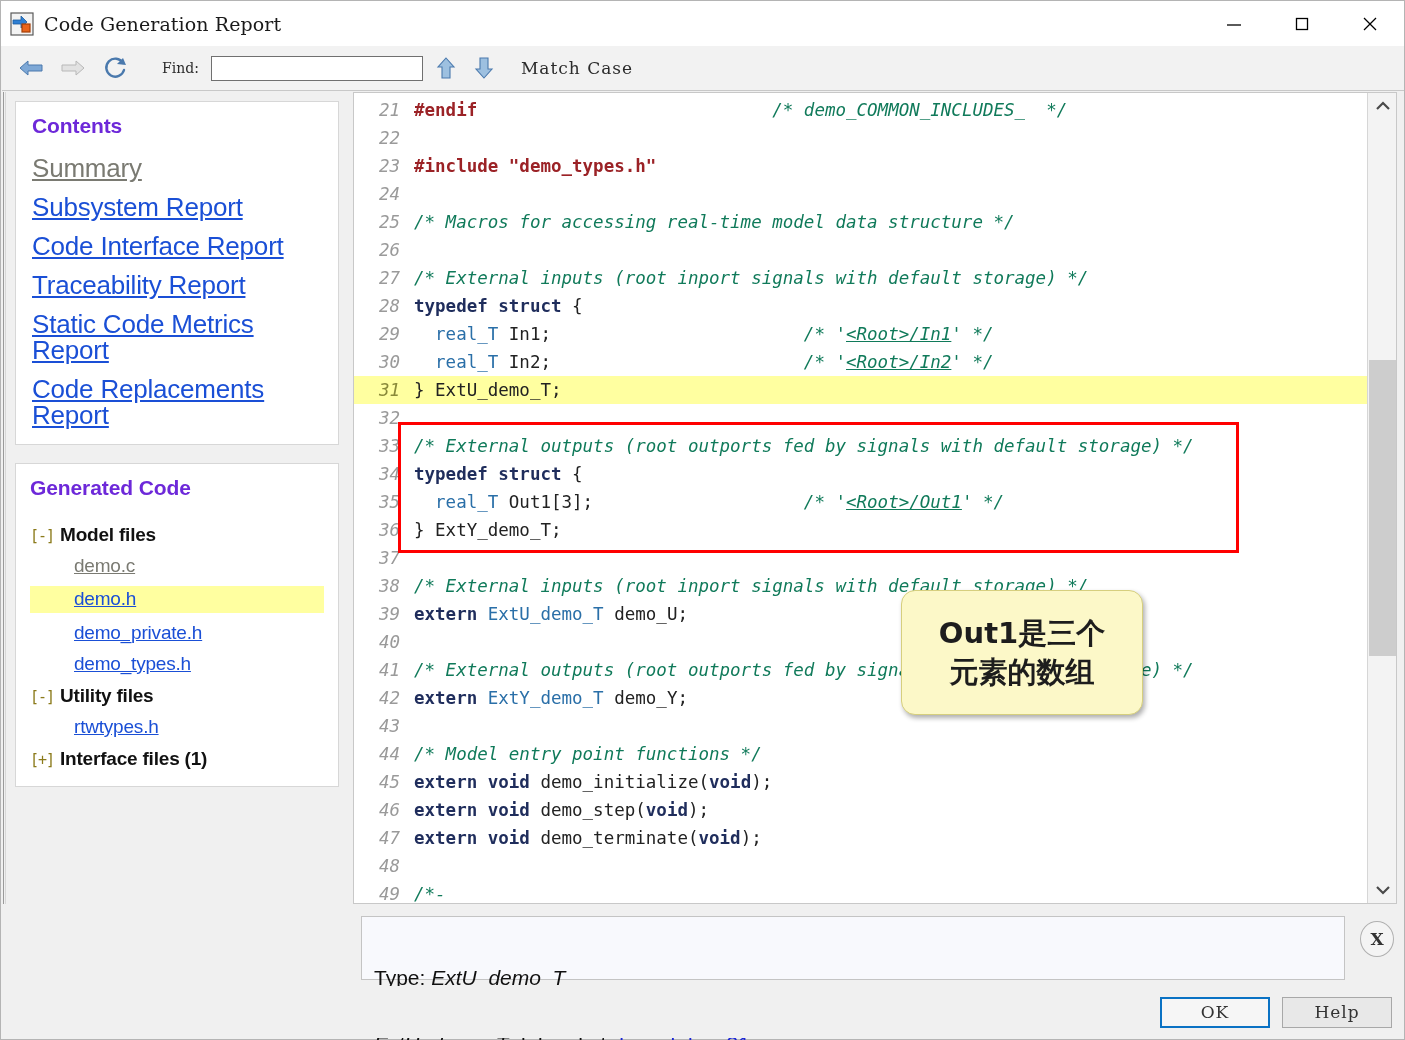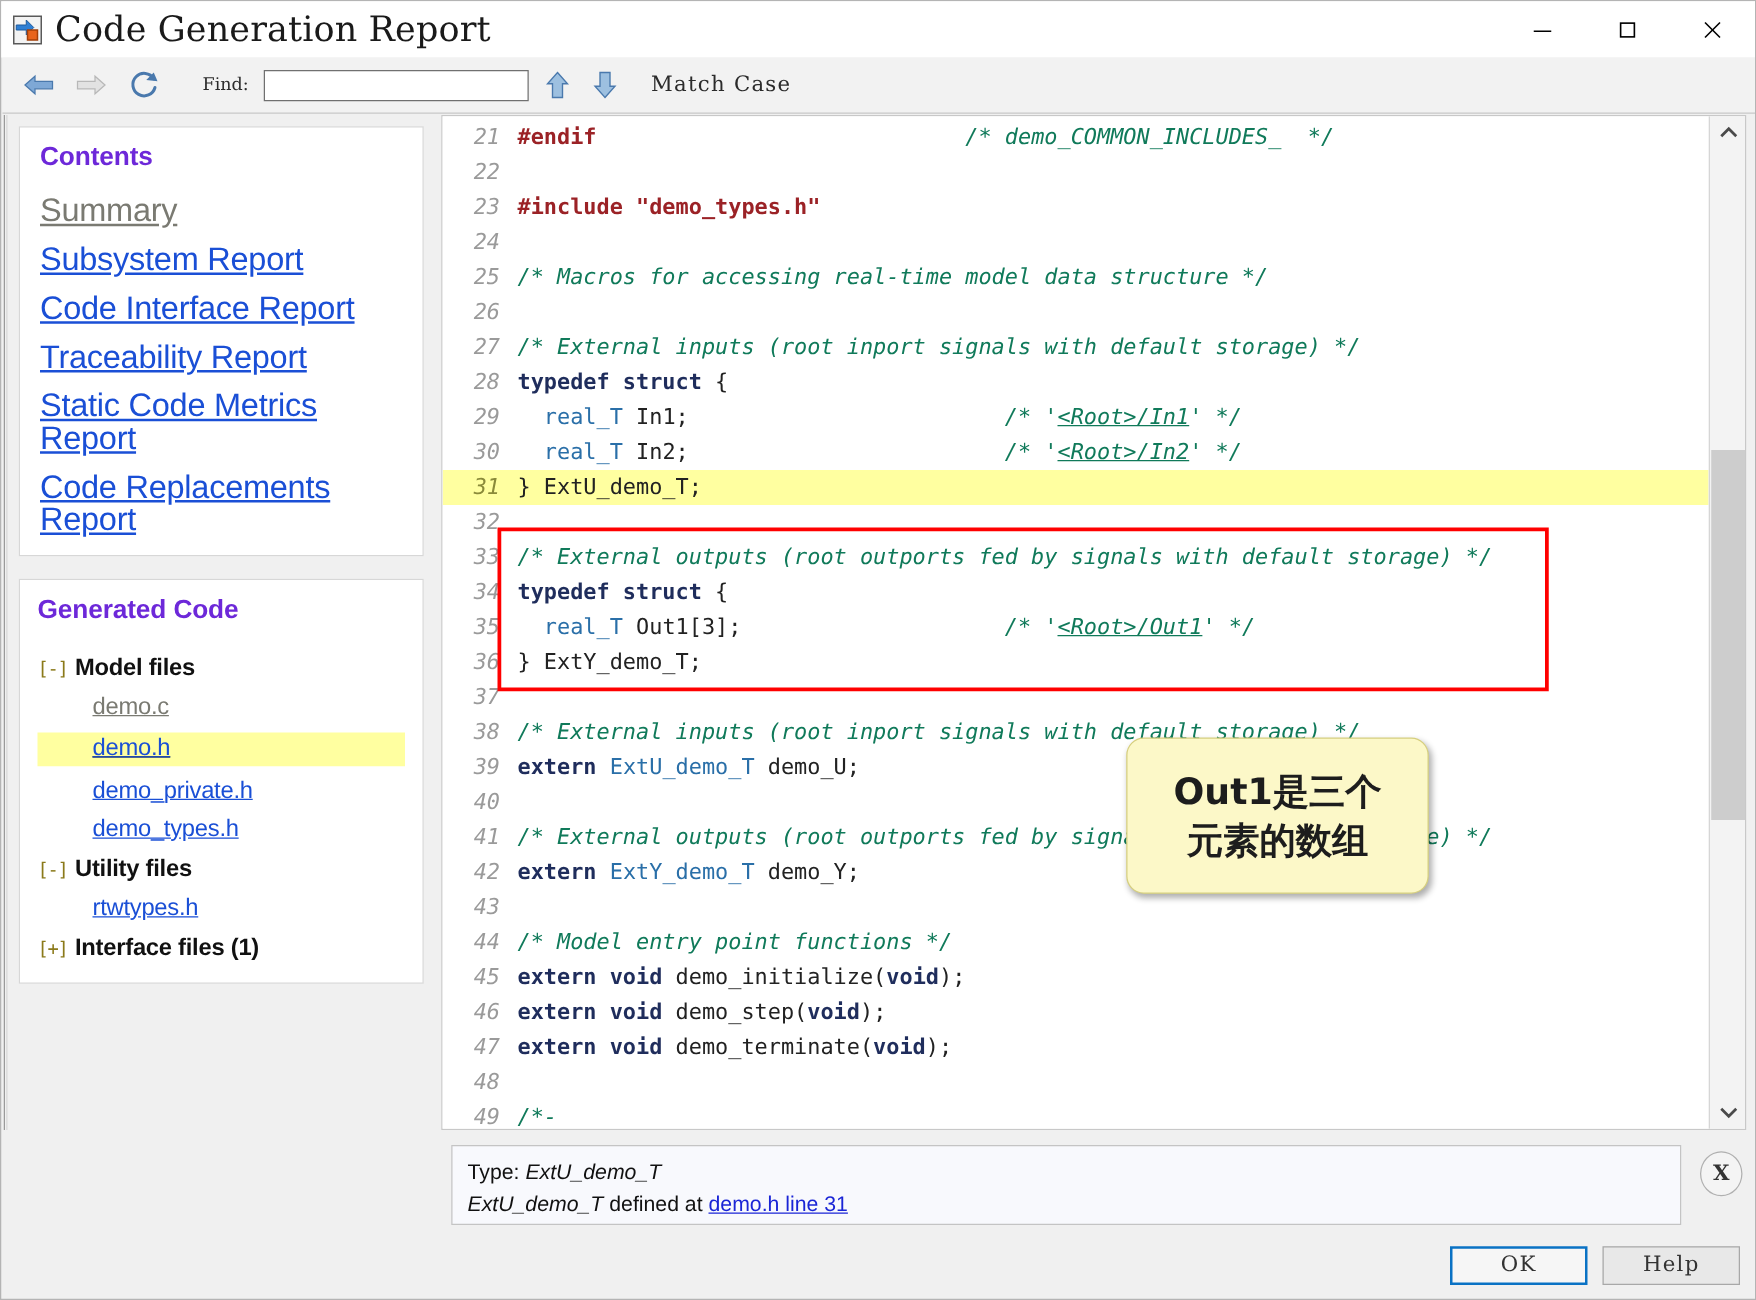--- a/index.html
+++ b/index.html
@@ -24,21 +24,21 @@
     width: 1403px; height: 45px;
     background: #ffffff;
     display: flex; align-items: center;
   }
   .title-icon {
     width: 24px; height: 24px;
     margin-left: 9px; margin-right: 10px;
     position: relative; flex: none;
   }
   .title-text {
-    font-size: 28px; color: #1a1a1a;
+    font-size: 19px; color: #1a1a1a;
     font-family: "DejaVu Serif", serif;
     letter-spacing: 0.1px;
   }
   .winbtns {
     position: absolute; right: 0; top: 0;
     height: 45px; display: flex; align-items: center;
   }
   .winbtn {
     width: 68px; height: 45px;
     display: flex; align-items: center; justify-content: center;
@@ -149,21 +149,21 @@
   .tree-file a {
     font-size: 19px; color: #1a4fd6;
     text-decoration: underline;
     letter-spacing: -0.2px;
     cursor: pointer;
   }
   .tree-file a.visited { color: #7a7a72; }
   .tree-file.hl {
     background: #ffffa0;
     margin-left: 0; padding: 2px 0 3px 44px;
-    display: block; width: 100%; text-decoration: underline;
+    display: block; width: 100%;
   }
 
   
   .codepane {
     position: absolute; left: 352px; top: 91px;
     width: 1044px; height: 812px;
     background: #ffffff;
     border: 1px solid #c8c8c8;
     overflow: hidden;
   }
@@ -251,22 +251,22 @@
     background: #f0f0f0;
   }
   .typebox {
     position: absolute; left: 8px; top: 9px;
     width: 984px; height: 64px;
     background: #f8f9fd;
     border: 1px solid #c4c4c4;
     padding: 8px 10px 0 12px;
   }
   .typeline {
-    font-size: 17px; color: #111111;
-    line-height: 26px; white-space: nowrap;
+    font-size: 21px; color: #111111;
+    line-height: 26px; white-space: nowrap; margin-top: 40px;
   }
   .ital { font-style: italic; }
   .typeline a {
     color: #1a25d6; text-decoration: underline; cursor: pointer;
   }
   .closecircle {
     position: absolute; left: 1007px; top: 14px;
     width: 34px; height: 36px;
     border: 1px solid #b0b0b0;
     border-radius: 50%;

